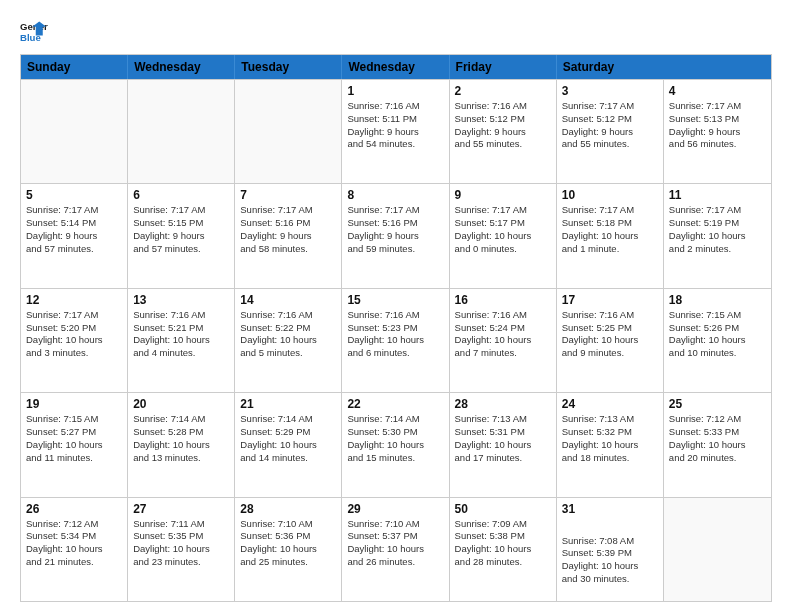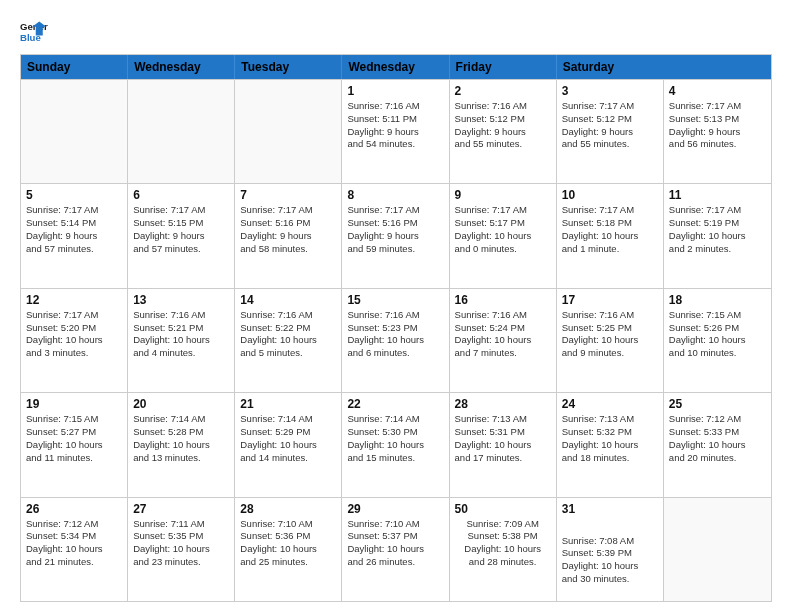--- a/index.html
+++ b/index.html
@@ -337,21 +337,21 @@
           </div>
           <div class="cal-cell">
             <span class="day-num">29</span>
             <div class="day-info" style="white-space: pre-line;">Sunrise: 7:10 AM
 Sunset: 5:37 PM
 Daylight: 10 hours
 and 26 minutes.</div>
           </div>
           <div class="cal-cell">
             <span class="day-num">50</span>
-            <div class="day-info" style="white-space: pre-line; text-align: center;">Sunrise: 7:09 AM
+            <div class="day-info" style="white-space: pre-line;">Sunrise: 7:09 AM
 Sunset: 5:38 PM
 Daylight: 10 hours
 and 28 minutes.</div>
           </div>
           <div class="cal-cell">
             <span class="day-num">31</span>
             <div class="day-info" style="white-space: pre-line; margin-top: 19px;">Sunrise: 7:08 AM
 Sunset: 5:39 PM
 Daylight: 10 hours
 and 30 minutes.</div>

